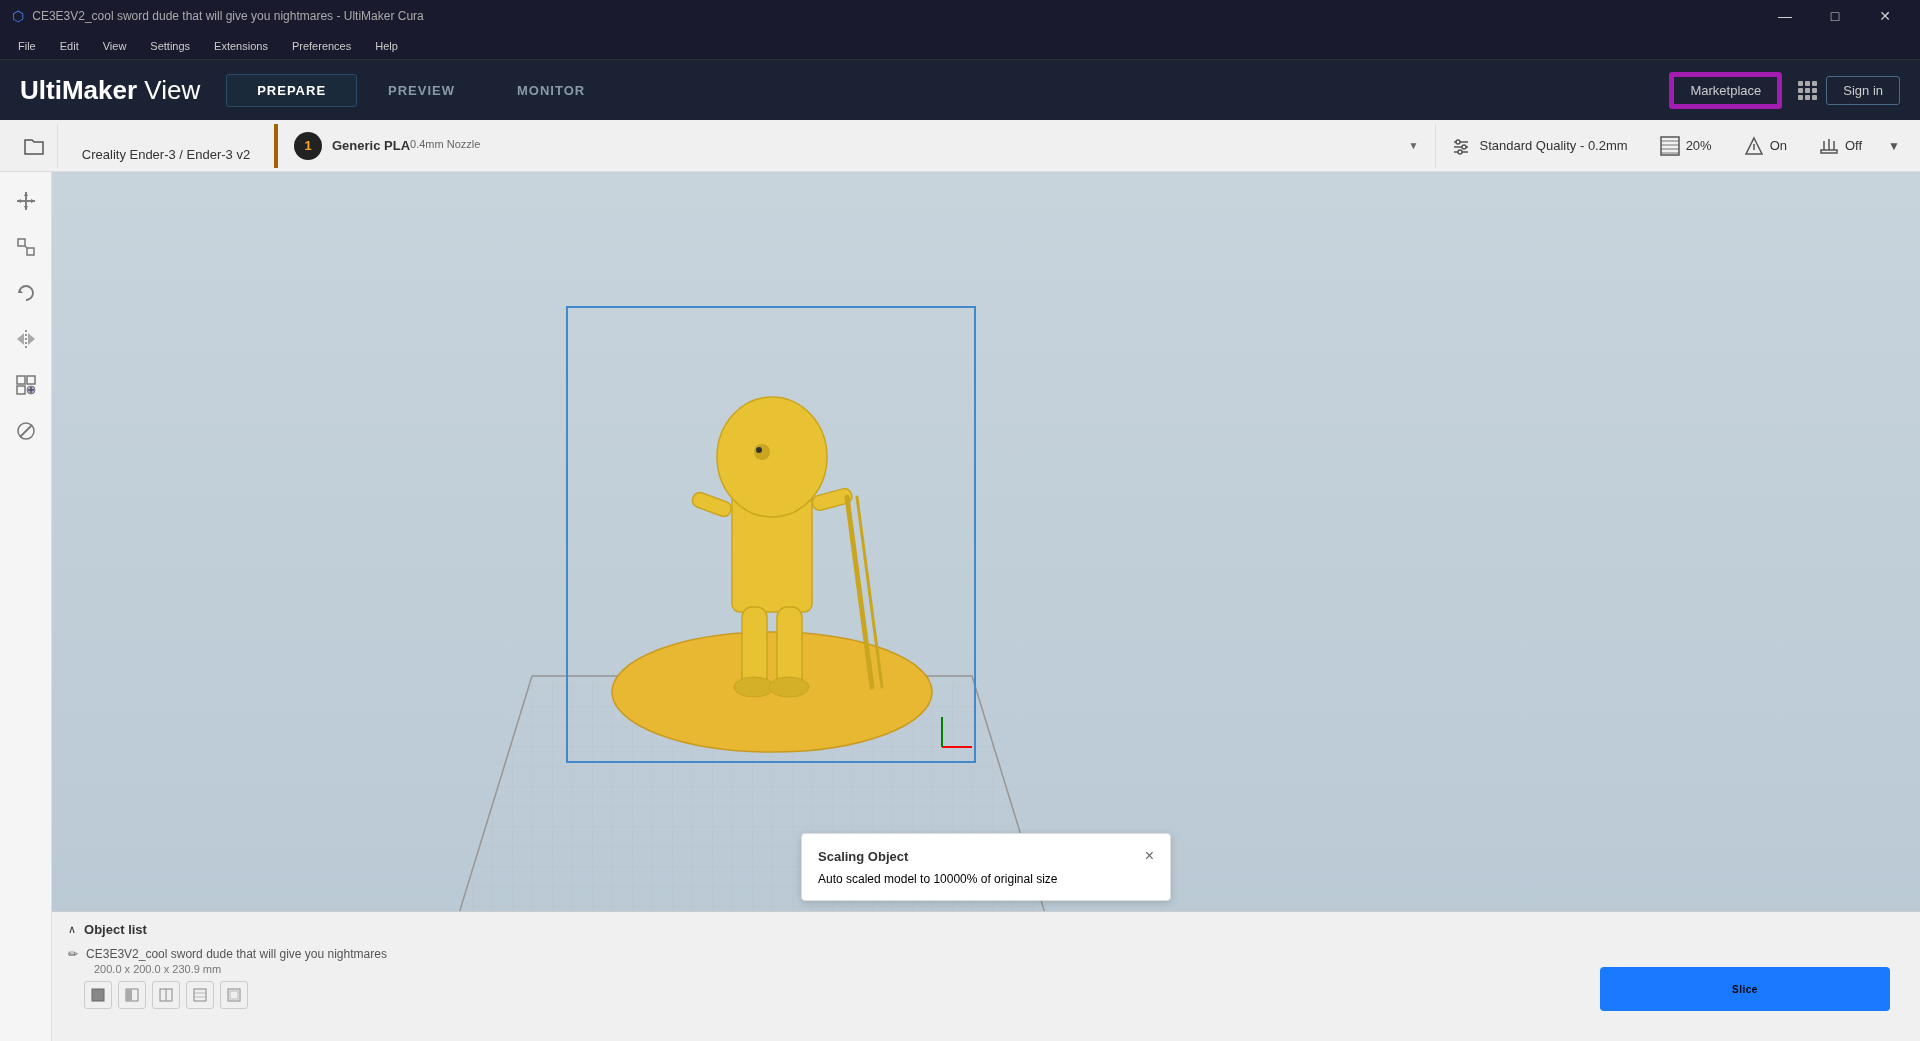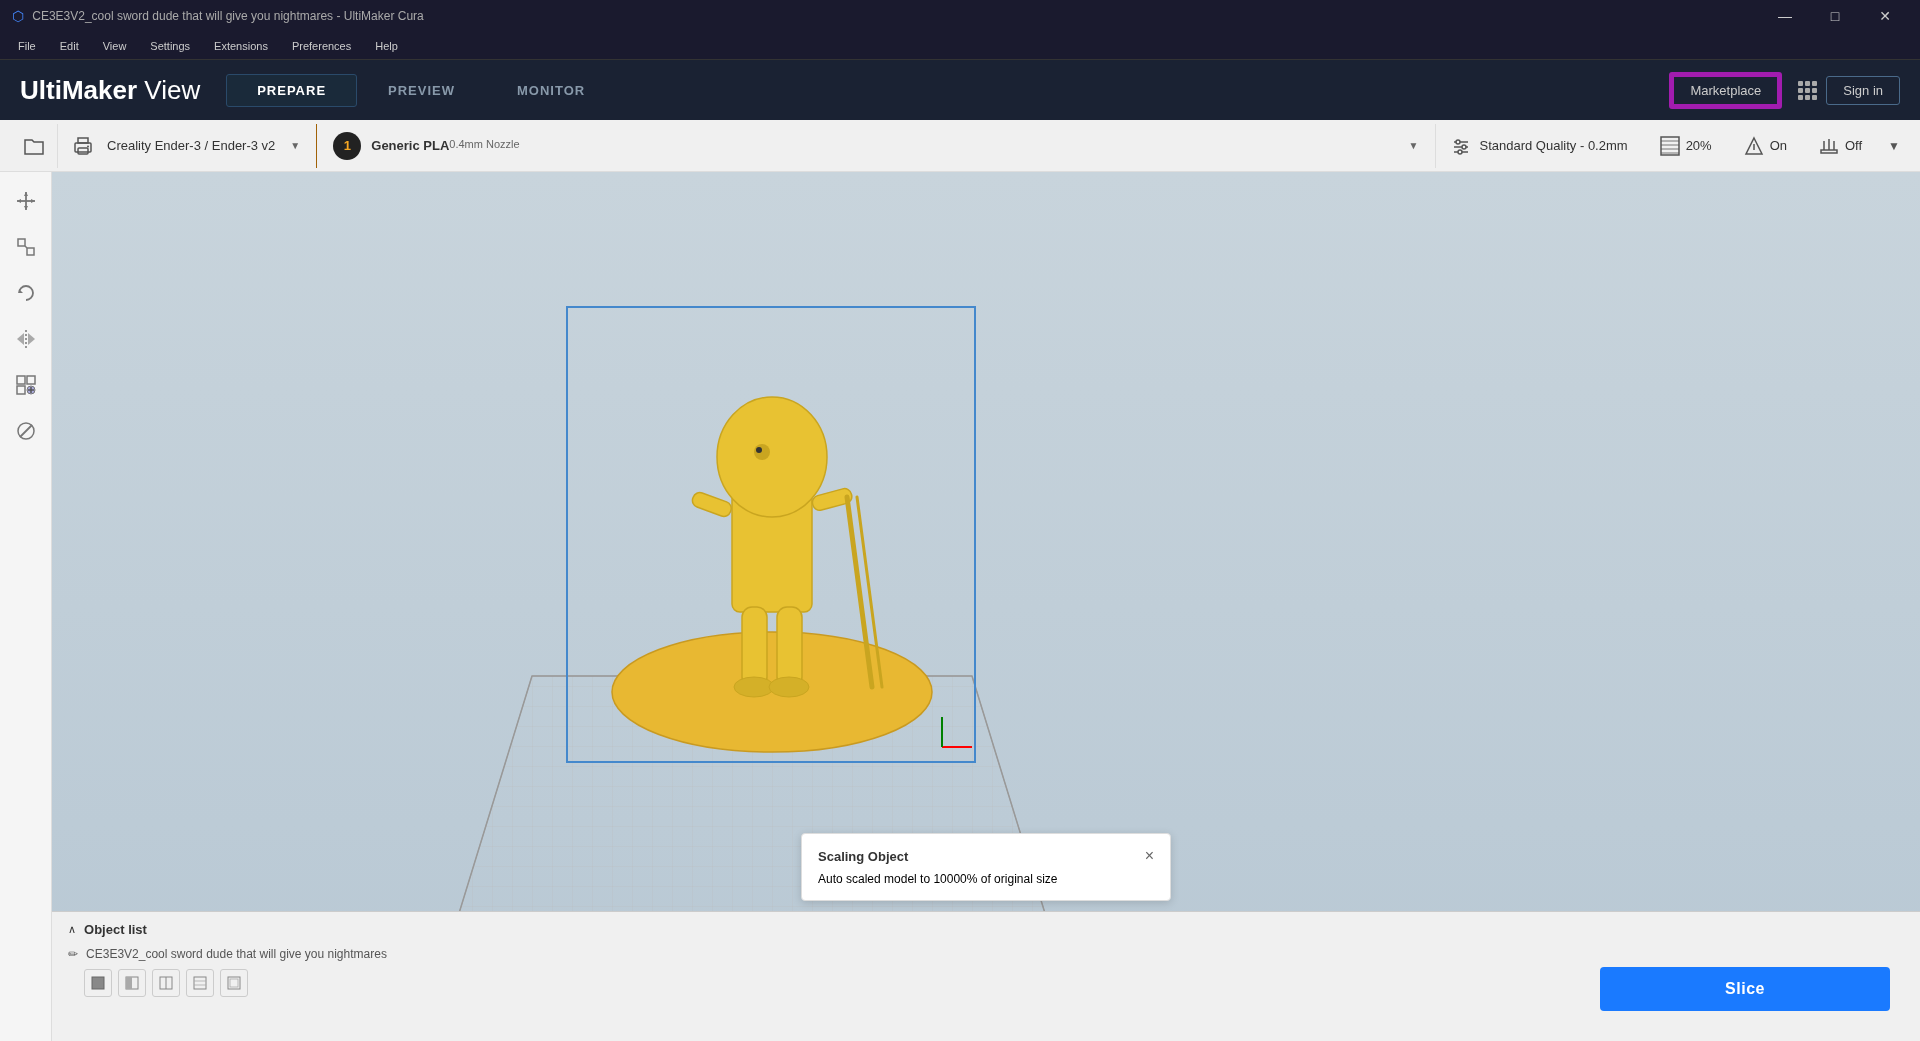--- a/index.html
+++ b/index.html
@@ -122,25 +122,26 @@
       align-items: center;
       justify-content: center;
       cursor: pointer;
       border-right: 1px solid #ddd;
       color: #555;
     }
     .printer-selector {
       display: flex;
       align-items: center;
       padding: 0 16px;
-      gap: 15px;
+      gap: 23px;
       height: 44px;
-      border-right: 1px solid #a16207;
+      border-right: 4px solid #a16207;
       cursor: pointer;
       min-width: 220px;
+      flex-direction: column;
     }
     .printer-selector span { font-size: 13px; color: #333; }
     .printer-selector .arrow { color: #666; font-size: 10px; margin-left: auto; }
     .material-selector {
       display: flex;
       align-items: center;
       padding: 0 16px;
       gap: 10px;
       height: 44px;
       flex: 1;
@@ -308,22 +309,22 @@
     .notif-body { font-size: 12px; color: #000000; }
 
     
     #slice-btn {
       position: absolute;
       bottom: 30px;
       right: 30px;
       width: 290px;
       height: 44px;
       background: #1a7aff;
-      color: #ffffff;
-      font-size: 16px;
+      color: #000000;
+      font-size: 10px;
       font-weight: 600;
       border: none;
       border-radius: 4px;
       cursor: pointer;
       letter-spacing: 0.5px;
     }
   </style>
 </head>
 <body>
 
@@ -536,20 +537,21 @@
 
     <div style="position:absolute; bottom:0; left:0; right:0; height:130px; background:#f0f0f0; border-top:1px solid #ccc; padding:10px 16px;">
       <div class="object-list-header">
         <span style="font-size:11px;">∧</span>
         <span style="font-weight:600;">Object list</span>
       </div>
       <div class="object-list-item">
         <span style="cursor:pointer;">✏</span>
         <span>CE3E3V2_cool sword dude that will give you nightmares</span>
       </div>
+      <div class="object-dimensions">200.0 x 200.0 x 230.9 mm</div>
       <div class="object-icons">
         <div class="obj-icon-btn">
           <svg width="14" height="14" viewBox="0 0 14 14">
               <rect x="1" y="1" width="12" height="12" fill="#888" stroke="#666" stroke-width="1"></rect>
             </svg>
         </div>
         <div class="obj-icon-btn">
           <svg width="14" height="14" viewBox="0 0 14 14">
               <rect x="1" y="1" width="12" height="12" fill="none" stroke="#888" stroke-width="1"></rect>
               <rect x="1" y="1" width="6" height="12" fill="#aaa"></rect>

